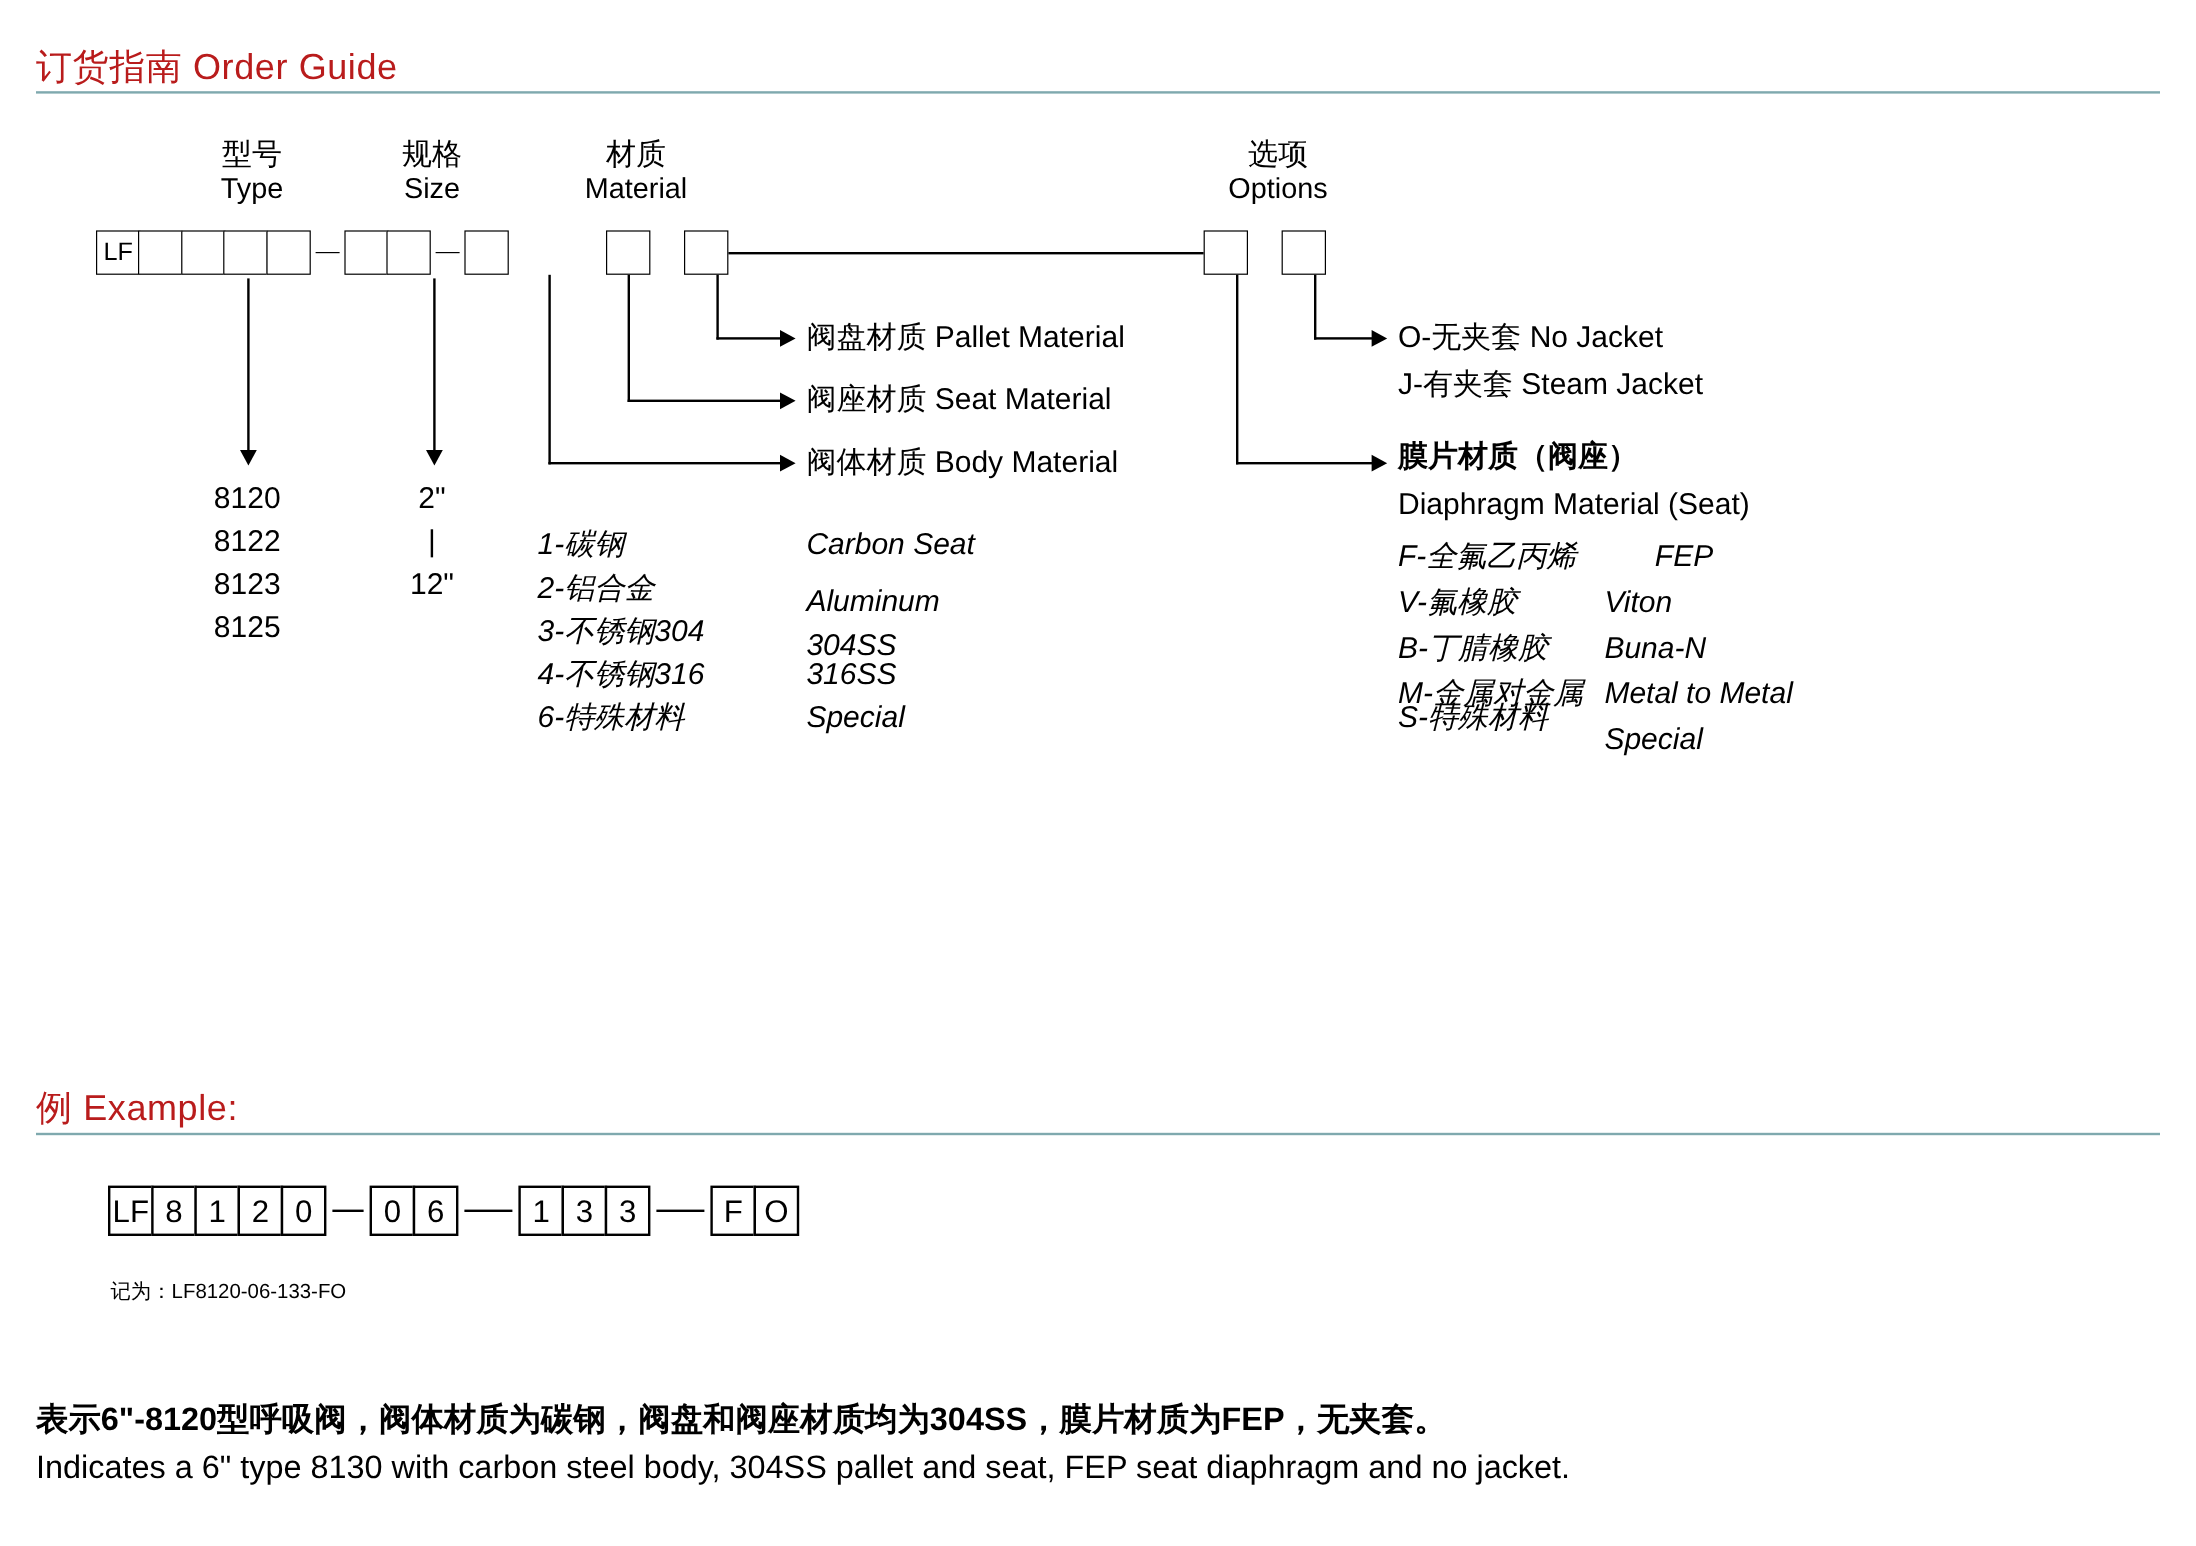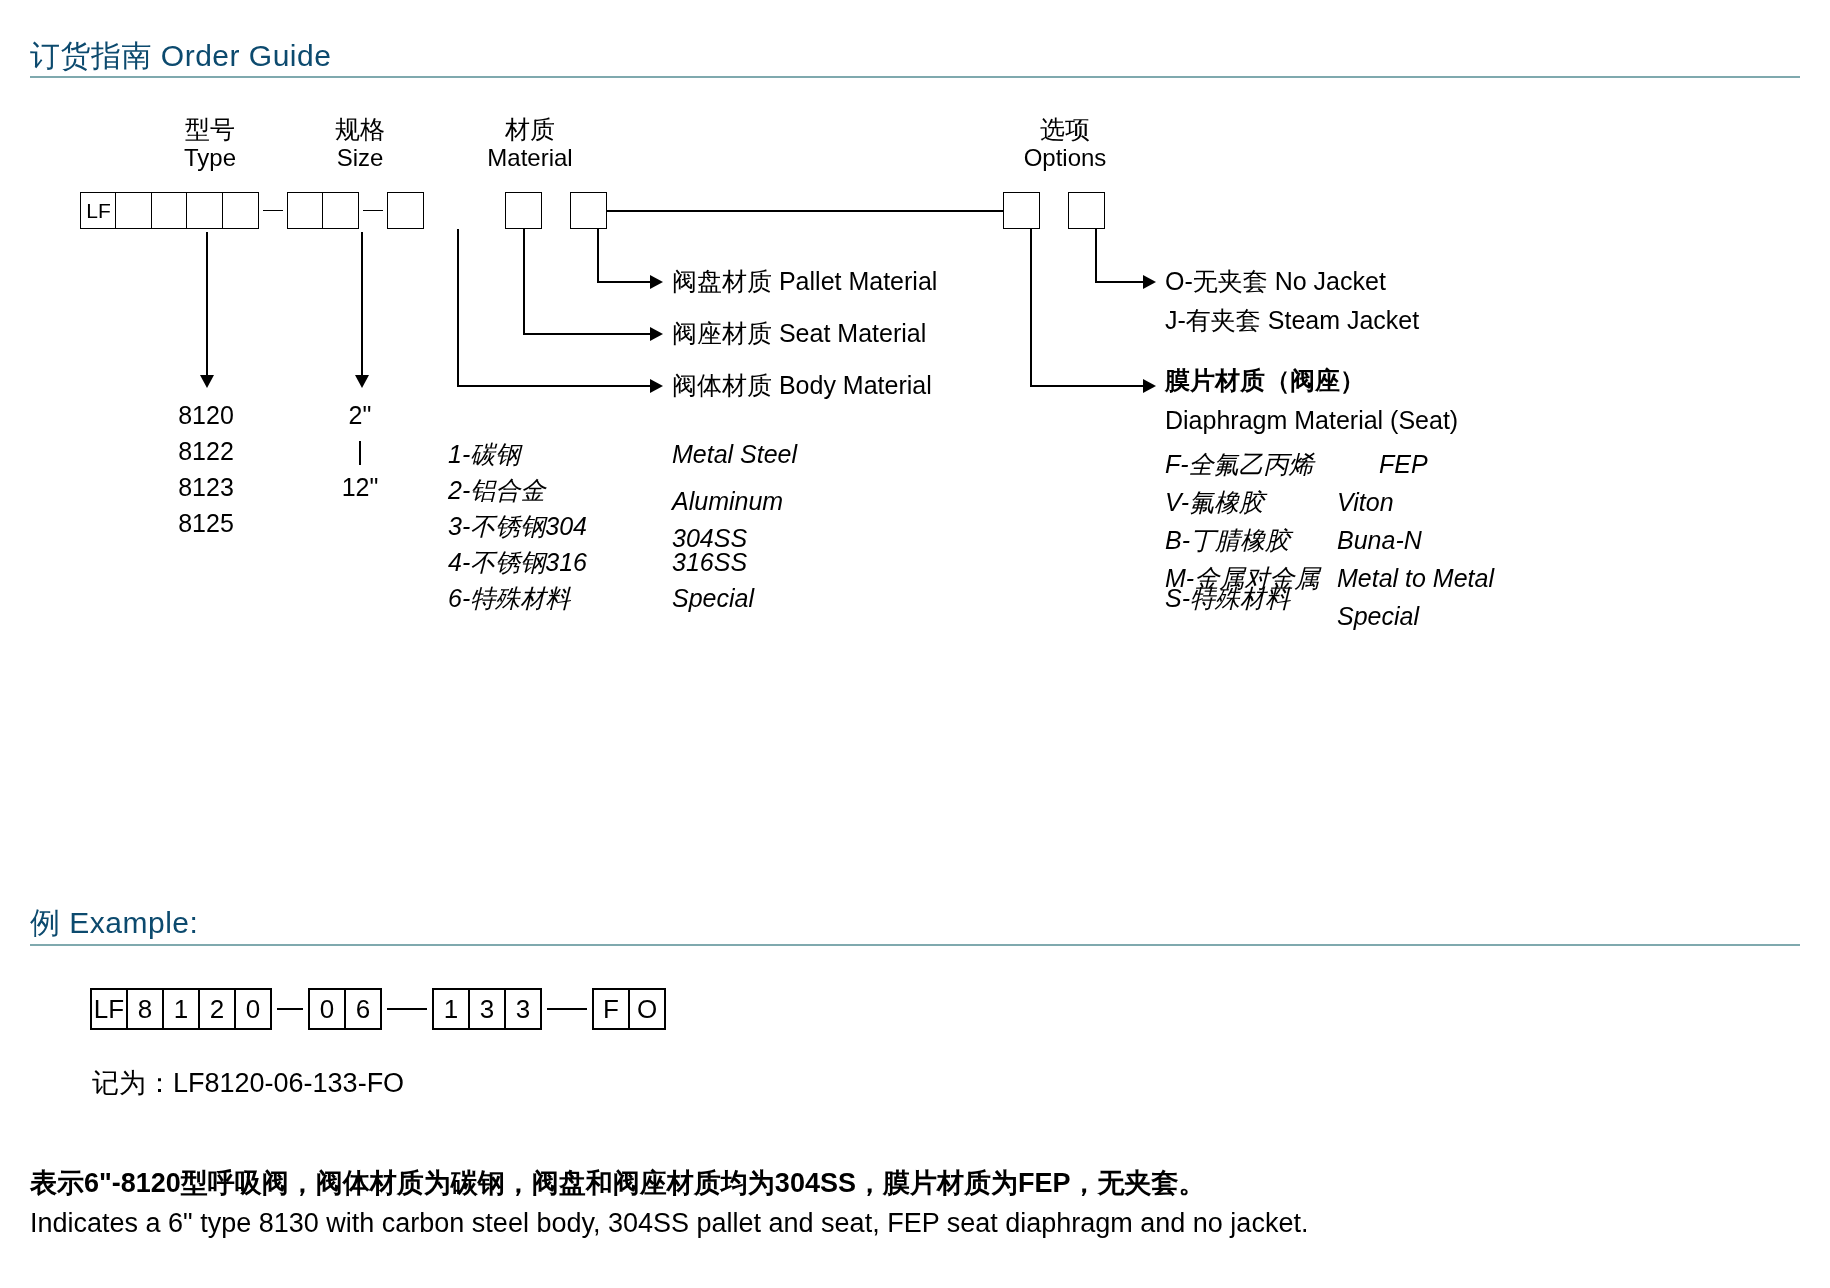--- a/index.html
+++ b/index.html
@@ -9,21 +9,21 @@
     font-family:"Liberation Sans","DejaVu Sans",sans-serif;
     color:#000000;
     position:relative;
     overflow:hidden;
   }
   .abs{position:absolute;}
 
   
   .sec-title{
     font-size:30px;
-    color:#0c4a6e;
+    color:#b91c1c;
     letter-spacing:.5px;
     white-space:nowrap;
   }
   .sec-rule{
     height:2px;
     background:#7fa9ae;
   }
 
   
   .hdr{
@@ -85,21 +85,21 @@
     box-sizing:border-box;
     margin-left:-2px;
     display:flex;align-items:center;justify-content:center;
     font-size:26px;
     background:#fff;
   }
   .ex-cell:first-child{margin-left:0;}
   .ex-dash{width:26px;height:2px;background:#000;margin:0 5px;}
   .ex-dash-long{width:40px;height:2px;background:#000;margin:0 5px;}
 
-  .note{font-size:27px;white-space:nowrap;}
+  .note{font-size:17px;white-space:nowrap;}
   .foot-cn{font-size:27px;font-weight:600;white-space:nowrap;}
   .foot-en{font-size:27px;white-space:nowrap;}
 </style>
 </head>
 <body>
 
 <div class="abs sec-title" style="left:30px;top:36px;">订货指南 Order Guide</div>
 <div class="abs sec-rule" style="left:30px;top:76px;width:1770px;"></div>
 
 <div class="abs hdr" style="left:140px;top:115px;width:140px;">
@@ -182,21 +182,21 @@
 <div class="abs num" style="left:305px;top:397px;width:110px;">2"</div>
 <div class="abs num" style="left:305px;top:433px;width:110px;">|</div>
 <div class="abs num" style="left:305px;top:469px;width:110px;">12"</div>
 
 <div class="abs list" style="left:448px;top:436px;">1-碳钢</div>
 <div class="abs list" style="left:448px;top:472px;">2-铝合金</div>
 <div class="abs list" style="left:448px;top:508px;">3-不锈钢304</div>
 <div class="abs list" style="left:448px;top:544px;">4-不锈钢316</div>
 <div class="abs list" style="left:448px;top:580px;">6-特殊材料</div>
 
-<div class="abs list" style="left:672px;top:436px;">Metal Steel</div>
+<div class="abs list" style="left:672px;top:436px;">Carbon Seat</div>
 <div class="abs list" style="left:672px;top:483px;">Aluminum</div>
 <div class="abs list" style="left:672px;top:508px;margin-top:12px;">304SS</div>
 <div class="abs list" style="left:672px;top:544px;">316SS</div>
 <div class="abs list" style="left:672px;top:580px;">Special</div>
 
 <div class="abs lbl-b" style="left:1165px;top:368px;">膜片材质（阀座）</div>
 <div class="abs lbl" style="left:1165px;top:408px;">Diaphragm Material (Seat)</div>
 
 <div class="abs list" style="left:1165px;top:446px;">F-全氟乙丙烯</div>
 <div class="abs list" style="left:1165px;top:484px;">V-氟橡胶</div>

